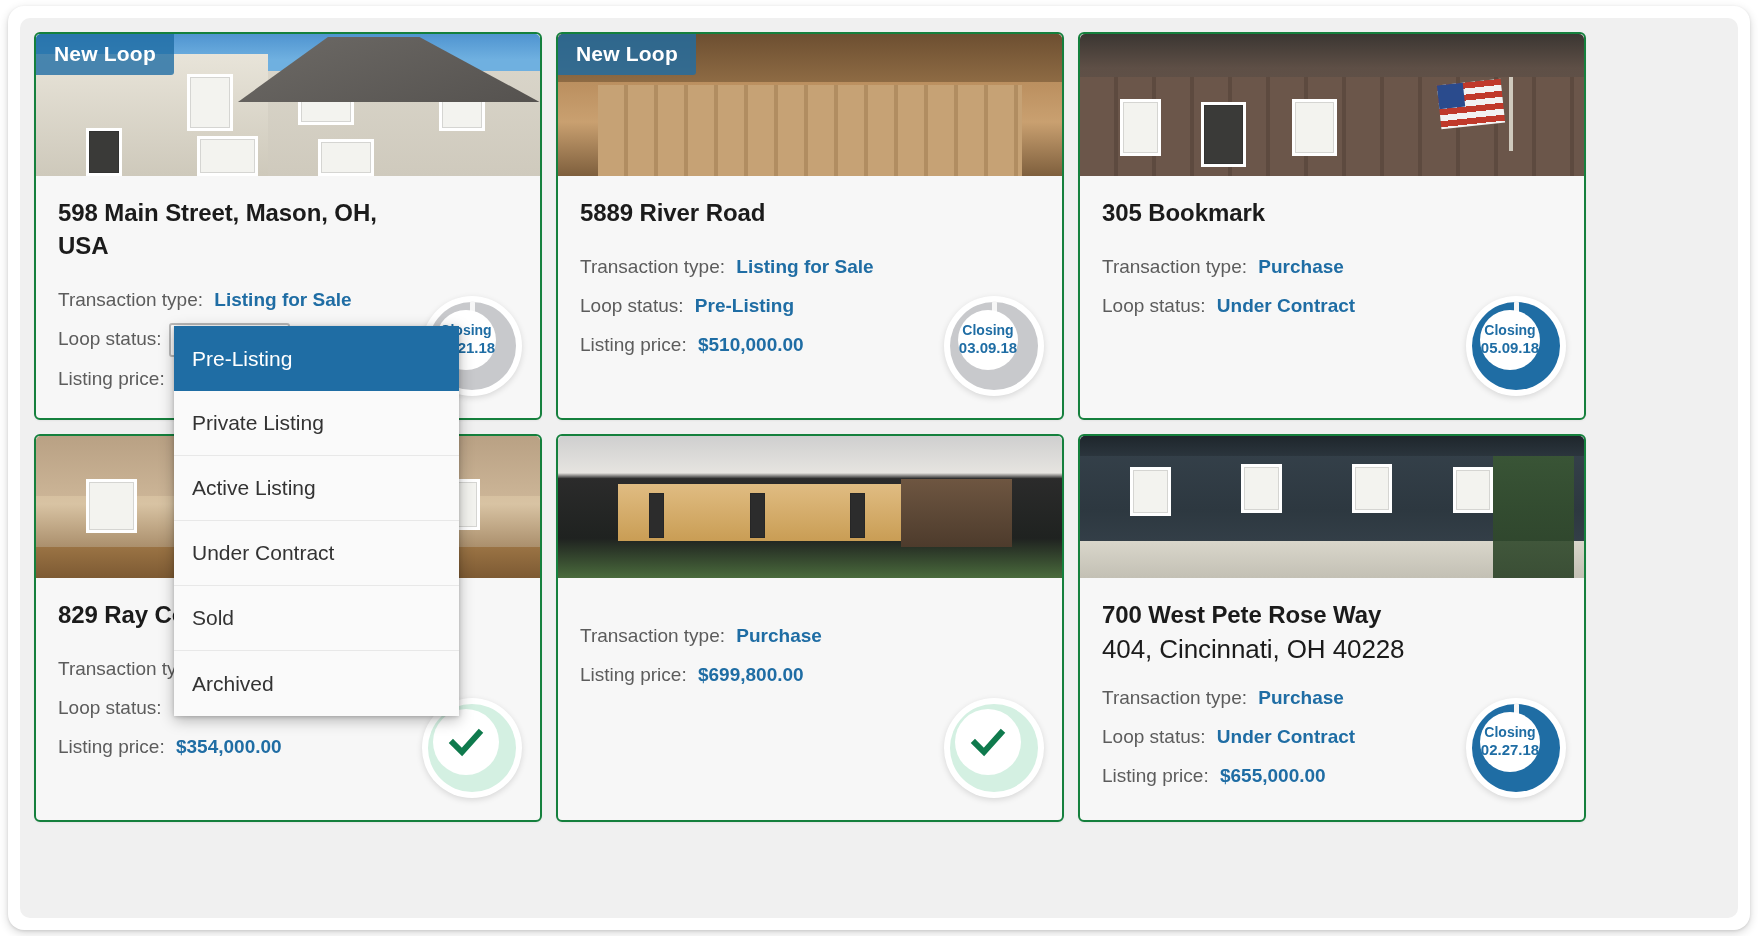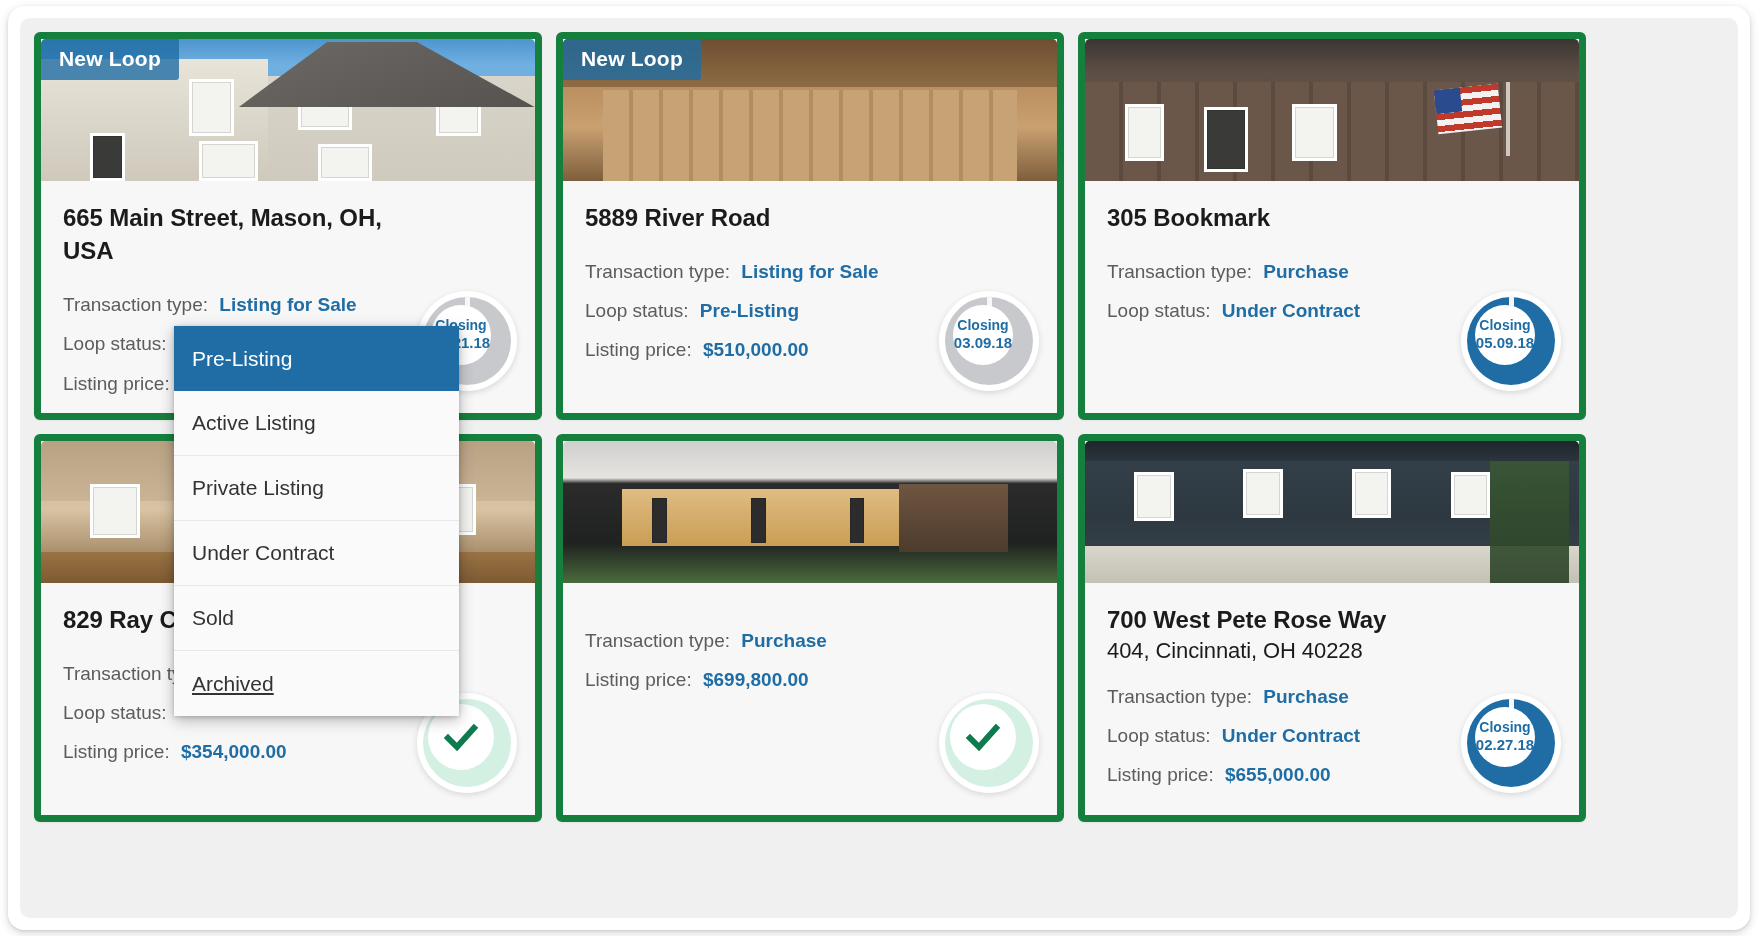--- a/index.html
+++ b/index.html
@@ -40,21 +40,21 @@
     position: relative;
     display: grid;
     grid-template-columns: repeat(3, 508px);
     grid-template-rows: 388px 388px;
     gap: 14px 14px;
   }
 
   .card {
     position: relative;
     background: #f7f7f7;
-    border: 7px solid #15803d;
+    border: 2px solid #15803d;
     border-radius: 6px;
     overflow: visible;
     box-shadow: 0 1px 2px rgba(0,0,0,0.05);
   }
 
   .card-photo {
     position: relative;
     height: 142px;
     border-top-left-radius: 5px;
     border-top-right-radius: 5px;
@@ -83,21 +83,21 @@
 
   .addr {
     font-size: 24px;
     font-weight: bold;
     color: #1b1b1b;
     line-height: 1.38;
     letter-spacing: -0.1px;
     max-width: 400px;
   }
   .addr2 {
-    font-size: 22px;
+    font-size: 26px;
     font-weight: normal;
     color: #1b1b1b;
     line-height: 1.4;
     letter-spacing: -0.1px;
   }
 
   .meta {
     margin-top: 28px;
   }
   .meta-row {
@@ -142,21 +142,21 @@
   .dd-item {
     height: 65px;
     display: flex;
     align-items: center;
     padding-left: 18px;
     font-size: 21px;
     color: #333333;
     border-bottom: 1px solid #e8e8e8;
     background: #fafafa;
   }
-  .dd-item:last-child { border-bottom: none; text-decoration: underline; }
+  .dd-item:last-child { border-bottom: none; }
   .dd-item.sel {
     background: #1f6da4;
     color: #ffffff;
     border-bottom: none;
   }
 
   
   .status-wrap {
     position: absolute;
     right: 18px;
@@ -294,21 +294,21 @@
           <div class="win" style="left:30%;top:28%;width:9%;height:40%;"></div>
           <div class="win" style="left:52%;top:20%;width:11%;height:44%;"></div>
           <div class="win" style="left:80%;top:34%;width:9%;height:34%;"></div>
           <div class="win dark" style="left:10%;top:66%;width:7%;height:34%;"></div>
           <div class="win" style="left:32%;top:72%;width:12%;height:28%;"></div>
           <div class="win" style="left:56%;top:74%;width:11%;height:26%;"></div>
         </div>
         <div class="badge-new">New Loop</div>
       </div>
       <div class="card-body">
-        <div class="addr">665 Main Street, Mason, OH,</div>
+        <div class="addr">598 Main Street, Mason, OH,</div>
         <div class="addr">USA</div>
         <div class="meta">
           <div class="meta-row">
             <span>Transaction type:</span>
             <span class="val">Listing for Sale</span>
           </div>
           <div class="meta-row">
             <span>Loop status:</span>
             <span class="select-box">
               <span class="val">Pre-Listing</span>
@@ -510,21 +510,21 @@
           <span class="lbl">Closing</span>
           <span class="date">02.27.18</span>
         </div>
       </div>
     </div>
 
   </div>
 
   <div class="dropdown">
     <div class="dd-item sel">Pre-Listing</div>
+    <div class="dd-item">Private Listing</div>
     <div class="dd-item">Active Listing</div>
-    <div class="dd-item">Private Listing</div>
     <div class="dd-item">Under Contract</div>
     <div class="dd-item">Sold</div>
     <div class="dd-item">Archived</div>
   </div>
 
 </div>
 </div>
 
 </body></html>

